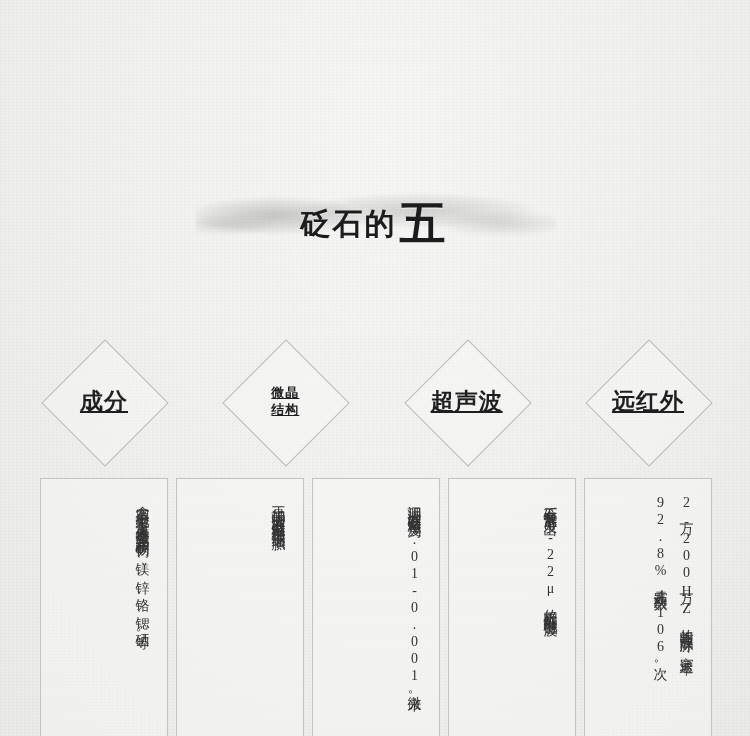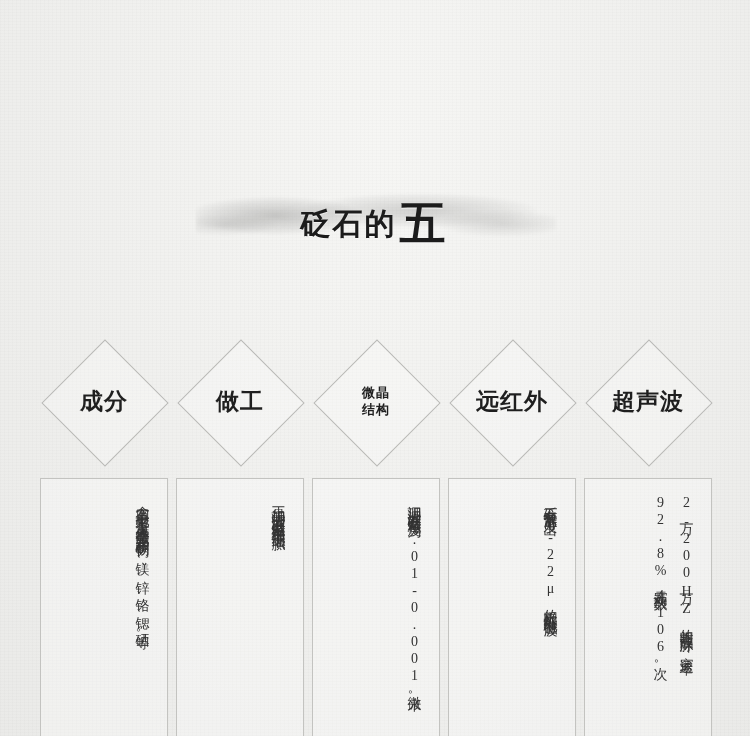--- a/index.html
+++ b/index.html
@@ -140,20 +140,21 @@
     align-items: center;
     justify-content: center;
     text-align: left;
     font-size: 23px;
     font-weight: 700;
     color: #1f1f1f;
     letter-spacing: 1px;
     line-height: 1.15;
     padding: 0 6px;
     box-sizing: border-box;
+    text-decoration: underline;
   }
   .diamond-label.two-line {
     font-size: 13px;
     line-height: 1.3;
   }
 
   
   .card-row {
     position: absolute;
     top: 478px;
@@ -211,39 +212,35 @@
     </div>
   </div>
 
   <div class="diamond-row">
     <div class="diamond-cell">
       <div class="diamond-shape"></div>
       <div class="diamond-label">成分</div>
     </div>
     <div class="diamond-cell">
       <div class="diamond-shape"></div>
-      <div class="diamond-label">做工</div>
-    </div>
-    <div class="diamond-cell">
-      <div class="diamond-shape"></div>
       <div class="diamond-label two-line">
         <span>
           <span>微晶</span><br>
           <span>结构</span>
         </span>
       </div>
     </div>
     <div class="diamond-cell">
       <div class="diamond-shape"></div>
+      <div class="diamond-label">超声波</div>
+    </div>
+    <div class="diamond-cell">
+      <div class="diamond-shape"></div>
       <div class="diamond-label">远红外</div>
     </div>
-    <div class="diamond-cell">
-      <div class="diamond-shape"></div>
-      <div class="diamond-label">超声波</div>
-    </div>
   </div>
 
   <div class="card-row">
     <div class="card">
       <div class="card-text">含有四十七中有益于人体的微量元素和矿物钙、镁、锌、铬、锶、硒等。</div>
     </div>
     <div class="card">
       <div class="card-text">正品泗玥泗滨砭石做工精细手感细腻。</div>
     </div>
     <div class="card">

